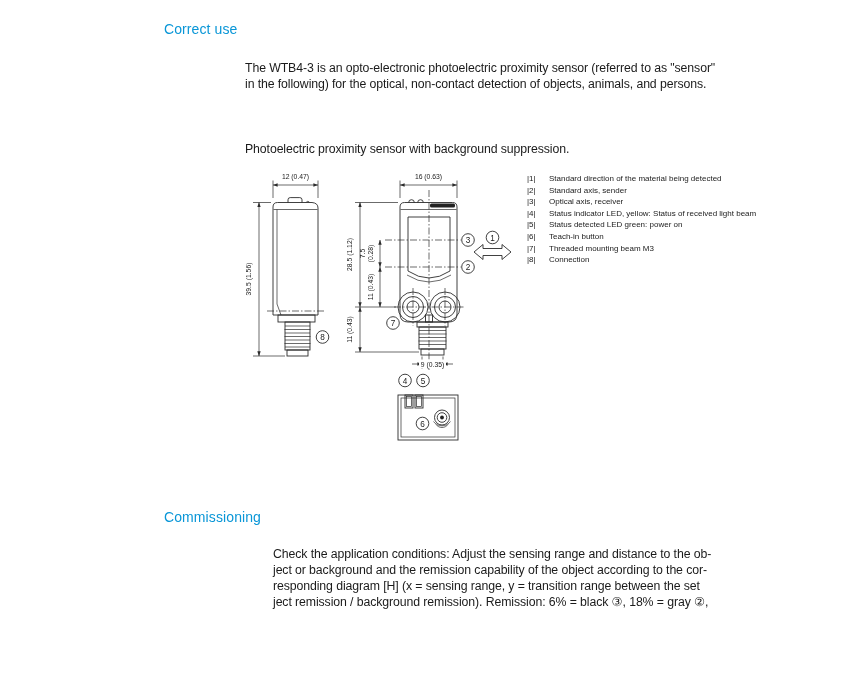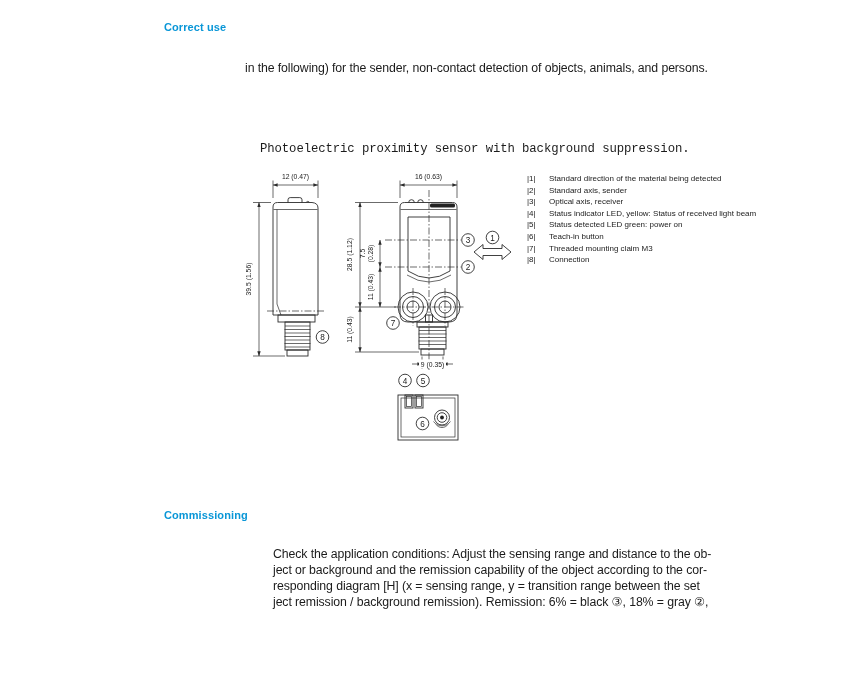--- a/index.html
+++ b/index.html
@@ -2,21 +2,21 @@
 <html><head>
 <meta charset="utf-8">
 <style>
   html,body{margin:0;padding:0;background:#ffffff;}
   .page{
     position:relative;width:867px;height:692px;background:#ffffff;overflow:hidden;
     font-family:"Liberation Sans", sans-serif;color:#1a1a1a;
   }
   .abs{position:absolute;}
   .h-section{
-    font-size:11px;font-weight:bold;color:#0996d7;letter-spacing:0.1px;
+    font-size:14px;font-weight:normal;color:#0996d7;letter-spacing:0.1px;
   }
   .body-copy{font-size:12.3px;line-height:16px;color:#1b1b1b;letter-spacing:-0.1px;}
   .pline{white-space:nowrap;}
   .legend{font-size:8px;line-height:11.6px;color:#1b1b1b;}
   .lrow{display:flex;}
   .lnum{width:22px;flex:0 0 22px;}
   .ltext{flex:1;}
   svg .ln{stroke:#2b2b2b;stroke-width:0.9;fill:none;}
   svg .thin{stroke:#2b2b2b;stroke-width:0.7;fill:none;}
   svg .dd{stroke:#2b2b2b;stroke-width:0.7;fill:none;stroke-dasharray:7 2 1.5 2;}
@@ -27,24 +27,25 @@
   svg .refc{fill:#ffffff;stroke:#2b2b2b;stroke-width:0.9;}
 </style>
 </head>
 <body>
 
 <div class="page">
 
   <div class="abs h-section" style="left:164px;top:21px;">Correct use</div>
 
   <div class="abs body-copy" style="left:245px;top:60px;width:570px;">
-    <div class="pline">in the following) for the sender, non-contact detection of objects, animals, and persons.</div>
+    <div class="pline">The WTB4-3 is an opto-electronic photoelectric proximity sensor (referred to as "sensor"</div>
+    <div class="pline">in the following) for the optical, non-contact detection of objects, animals, and persons.</div>
   </div>
 
-  <div class="abs body-copy" style="left:260px;top:141px;width:570px;font-family:Liberation Mono, monospace;">Photoelectric proximity sensor with background suppression.</div>
+  <div class="abs body-copy" style="left:245px;top:141px;width:570px;">Photoelectric proximity sensor with background suppression.</div>
 
   <svg class="abs" style="left:240px;top:168px;" width="290" height="285" viewBox="0 0 290 285">
     <defs>
       <marker id="arr" viewBox="0 0 8 8" refX="7.6" refY="4" markerWidth="7" markerHeight="7" orient="auto-start-reverse">
         <path d="M0,1.2 L8,4 L0,6.8 Z" fill="#2b2b2b"></path>
       </marker>
     </defs>
 
     <g>
       <text x="55.5" y="11" text-anchor="middle">12 (0.47)</text>
@@ -178,21 +179,21 @@
     <div class="lrow">
       <span class="lnum">|5|</span>
       <span class="ltext">Status detected LED green: power on</span>
     </div>
     <div class="lrow">
       <span class="lnum">|6|</span>
       <span class="ltext">Teach-in button</span>
     </div>
     <div class="lrow">
       <span class="lnum">|7|</span>
-      <span class="ltext">Threaded mounting claim M3</span>
+      <span class="ltext">Threaded mounting beam M3</span>
     </div>
     <div class="lrow">
       <span class="lnum">|8|</span>
       <span class="ltext">Connection</span>
     </div>
   </div>
 
   <div class="abs h-section" style="left:164px;top:509px;">Commissioning</div>
 
   <div class="abs body-copy" style="left:273px;top:546px;width:545px;">

